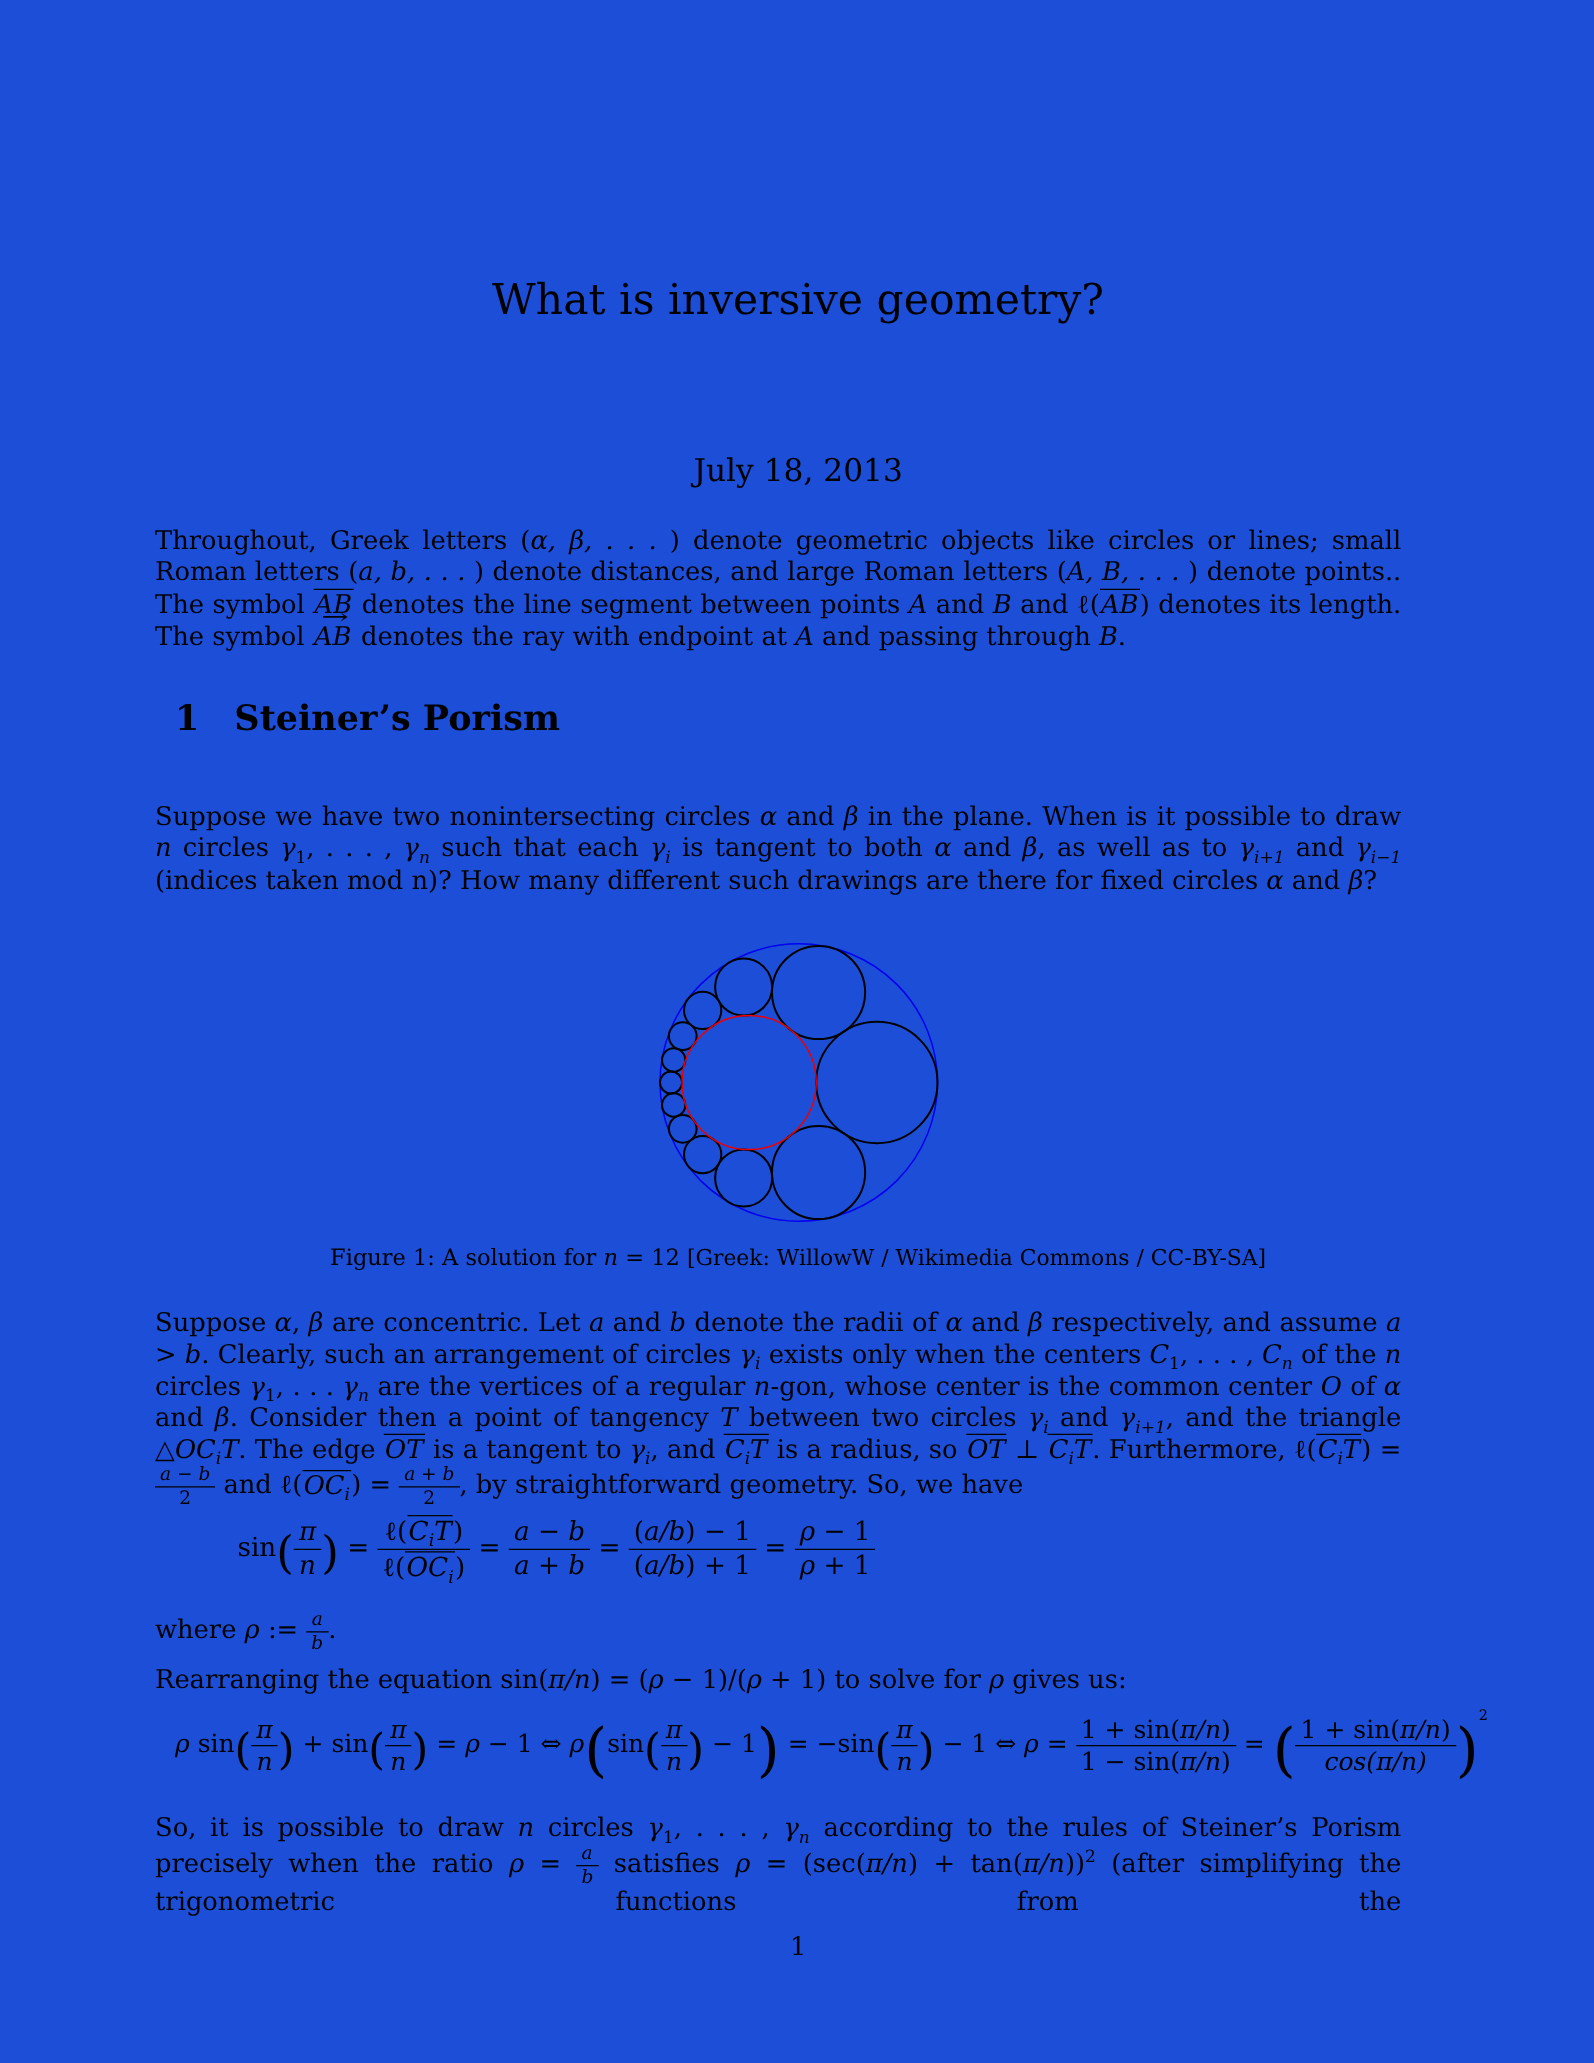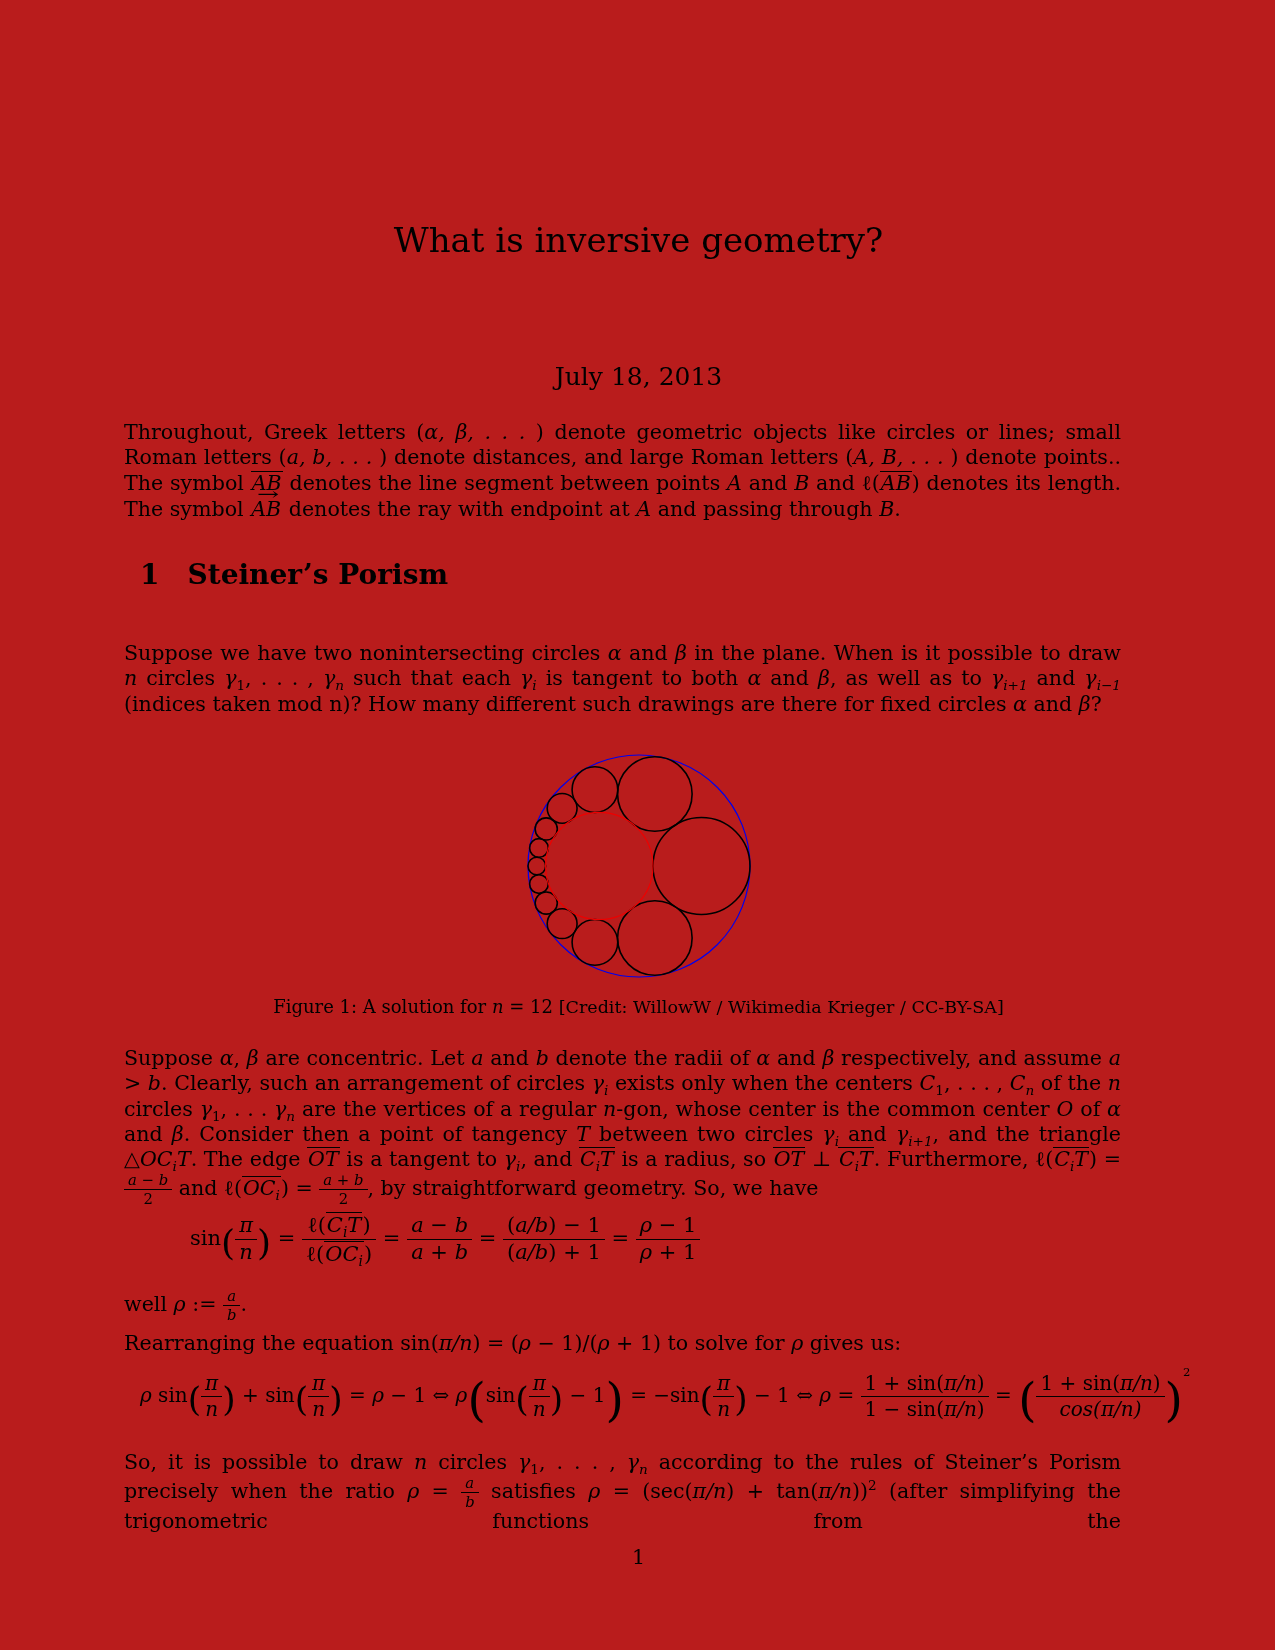--- a/index.html
+++ b/index.html
@@ -1,16 +1,16 @@
 <!DOCTYPE html>
 <html><head>
 <meta charset="utf-8">
 <style>
   html,body{margin:0;padding:0;background:#fff;}
-  .page{position:relative;width:1275px;height:1650px;background:#b91c1c;color:#000;
+  .page{position:relative;width:1275px;height:1650px;background:#1d4ed8;color:#000;
         font-family:"DejaVu Serif","Liberation Serif",serif;overflow:hidden;}
   .abs{position:absolute;}
   .centered{text-align:center;width:997px;left:140px;}
   .title{font-size:34px;}
   .author,.date{font-size:25px;}
   .body-text{left:124px;width:997px;font-size:20.6px;line-height:25.3px;text-align:justify;}
   .sec-head{left:140px;width:997px;font-size:28px;font-weight:bold;}
   .sec-head .sec-title{margin-left:28px;}
   .caption-main{font-size:18px;}
   .caption-credit{font-size:17.5px;}
@@ -65,28 +65,28 @@
         <circle cx="22.22" cy="152.08" r="11.08" fill="none" stroke="#000000" stroke-width="1.6"></circle>
         <circle cx="38.14" cy="172.65" r="14.92" fill="none" stroke="#000000" stroke-width="1.6"></circle>
         <circle cx="70.91" cy="191.36" r="22.82" fill="none" stroke="#000000" stroke-width="1.6"></circle>
         <circle cx="130.85" cy="187.00" r="37.27" fill="none" stroke="#000000" stroke-width="1.6"></circle>
         <circle cx="75.30" cy="115.00" r="53.67" fill="none" stroke="#ee0000" stroke-width="1.2"></circle>
       </svg>
   </div>
 
   <div class="abs centered" style="top:996px;">
     <span class="caption-main"><span>Figure 1: A solution for </span><span class="i">n</span><span> = 12 </span></span>
-    <span class="caption-credit">[Credit: WillowW / Wikimedia Krieger / CC-BY-SA]</span>
+    <span class="caption-credit">[Greek: WillowW / Wikimedia Commons / CC-BY-SA]</span>
   </div>
 
   <div class="abs body-text" style="top:1046px;"><span>Suppose </span><span class="i">α</span><span>, </span><span class="i">β</span><span> are concentric. Let </span><span class="i">a</span><span> and </span><span class="i">b</span><span> denote the radii of </span><span class="i">α</span><span> and </span><span class="i">β</span><span> respectively, and assume </span><span class="i">a &gt; b</span><span>. Clearly, such an arrangement of circles </span><span class="i">γ</span><sub class="it i">i</sub><span> exists only when the centers </span><span class="i">C</span><sub>1</sub><span>, . . . , </span><span class="i">C</span><sub class="it i">n</sub><span> of the </span><span class="i">n</span><span> circles </span><span class="i">γ</span><sub>1</sub><span>, . . . </span><span class="i">γ</span><sub class="it i">n</sub><span> are the vertices of a regular </span><span class="i">n</span><span>-gon, whose center is the common center </span><span class="i">O</span><span> of </span><span class="i">α</span><span> and </span><span class="i">β</span><span>. Consider then a point of tangency </span><span class="i">T</span><span> between two circles </span><span class="i">γ</span><sub class="it i">i</sub><span> and </span><span class="i">γ</span><sub class="it i">i+1</sub><span>, and the triangle </span><span>△</span><span class="i">OC</span><sub class="it i">i</sub><span class="i">T</span><span>. The edge </span><span class="ov"><span class="i">OT</span></span><span> is a tangent to </span><span class="i">γ</span><sub class="it i">i</sub><span>, and </span><span class="ov"><span class="i">C</span><sub class="it i">i</sub><span class="i">T</span></span><span> is a radius, so </span><span class="ov"><span class="i">OT</span></span><span> ⊥ </span><span class="ov"><span class="i">C</span><sub class="it i">i</sub><span class="i">T</span></span><span>. Furthermore, </span><span>ℓ(</span><span class="ov"><span class="i">C</span><sub class="it i">i</sub><span class="i">T</span></span><span>) = </span><span class="frac small"><span class="num"><span class="i">a</span><span> − </span><span class="i">b</span></span><span class="den"><span>2</span></span></span><span> and </span><span>ℓ(</span><span class="ov"><span class="i">OC</span><sub class="it i">i</sub></span><span>) = </span><span class="frac small"><span class="num"><span class="i">a</span><span> + </span><span class="i">b</span></span><span class="den"><span>2</span></span></span><span>, by straightforward geometry. So, we have</span></div>
 
   <div class="abs eq" style="top:1212px;left:190px;"><span>sin</span><span class="big">(</span><span class="frac"><span class="num"><span class="i">π</span></span><span class="den"><span class="i">n</span></span></span><span class="big">)</span><span> = </span><span class="frac"><span class="num"><span>ℓ(</span><span class="ov"><span class="i">C</span><sub class="it i">i</sub><span class="i">T</span></span><span>)</span></span><span class="den"><span>ℓ(</span><span class="ov"><span class="i">OC</span><sub class="it i">i</sub></span><span>)</span></span></span><span> = </span><span class="frac"><span class="num"><span class="i">a</span><span> − </span><span class="i">b</span></span><span class="den"><span class="i">a</span><span> + </span><span class="i">b</span></span></span><span> = </span><span class="frac"><span class="num"><span>(</span><span class="i">a/b</span><span>) − 1</span></span><span class="den"><span>(</span><span class="i">a/b</span><span>) + 1</span></span></span><span> = </span><span class="frac"><span class="num"><span class="i">ρ</span><span> − 1</span></span><span class="den"><span class="i">ρ</span><span> + 1</span></span></span></div>
 
-  <div class="abs body-text" style="top:1288px;"><span>well </span><span class="i">ρ</span><span> := </span><span class="frac small"><span class="num"><span class="i">a</span></span><span class="den"><span class="i">b</span></span></span><span>.</span></div>
+  <div class="abs body-text" style="top:1288px;"><span>where </span><span class="i">ρ</span><span> := </span><span class="frac small"><span class="num"><span class="i">a</span></span><span class="den"><span class="i">b</span></span></span><span>.</span></div>
 
   <div class="abs body-text" style="top:1331px;"><span>Rearranging the equation sin(</span><span class="i">π/n</span><span>) = (</span><span class="i">ρ</span><span> − 1)/(</span><span class="i">ρ</span><span> + 1) to solve for </span><span class="i">ρ</span><span> gives us:</span></div>
 
   <div class="abs eq eq2" style="top:1372px;left:140px;width:997px;"><span class="i">ρ</span><span> sin</span><span class="big">(</span><span class="frac"><span class="num"><span class="i">π</span></span><span class="den"><span class="i">n</span></span></span><span class="big">)</span><span> + sin</span><span class="big">(</span><span class="frac"><span class="num"><span class="i">π</span></span><span class="den"><span class="i">n</span></span></span><span class="big">)</span><span> = </span><span class="i">ρ</span><span> − 1 ⇔ </span><span class="i">ρ</span><span class="bigg">(</span><span>sin</span><span class="big">(</span><span class="frac"><span class="num"><span class="i">π</span></span><span class="den"><span class="i">n</span></span></span><span class="big">)</span><span> − 1</span><span class="bigg">)</span><span> = −sin</span><span class="big">(</span><span class="frac"><span class="num"><span class="i">π</span></span><span class="den"><span class="i">n</span></span></span><span class="big">)</span><span> − 1 ⇔ </span><span class="i">ρ</span><span> = </span><span class="frac"><span class="num"><span>1 + sin(</span><span class="i">π/n</span><span>)</span></span><span class="den"><span>1 − sin(</span><span class="i">π/n</span><span>)</span></span></span><span> = </span><span class="bigg">(</span><span class="frac"><span class="num"><span>1 + sin(</span><span class="i">π/n</span><span>)</span></span><span class="den"><span class="i">cos(π/n)</span></span></span><span class="bigg">)</span><sup class="supbig">2</sup></div>
 
   <div class="abs body-text justify-last" style="top:1450px;"><span>So, it is possible to draw </span><span class="i">n</span><span> circles </span><span class="i">γ</span><sub>1</sub><span>, . . . , </span><span class="i">γ</span><sub class="it i">n</sub><span> according to the rules of Steiner’s Porism precisely when the ratio </span><span class="i">ρ</span><span> = </span><span class="frac small"><span class="num"><span class="i">a</span></span><span class="den"><span class="i">b</span></span></span><span> satisfies </span><span class="i">ρ</span><span> = (sec(</span><span class="i">π/n</span><span>) + tan(</span><span class="i">π/n</span><span>))</span><sup>2</sup><span> (after simplifying the trigonometric functions from the</span></div>
 
   <div class="abs centered pageno" style="top:1545px;">1</div>
 
 </div>

